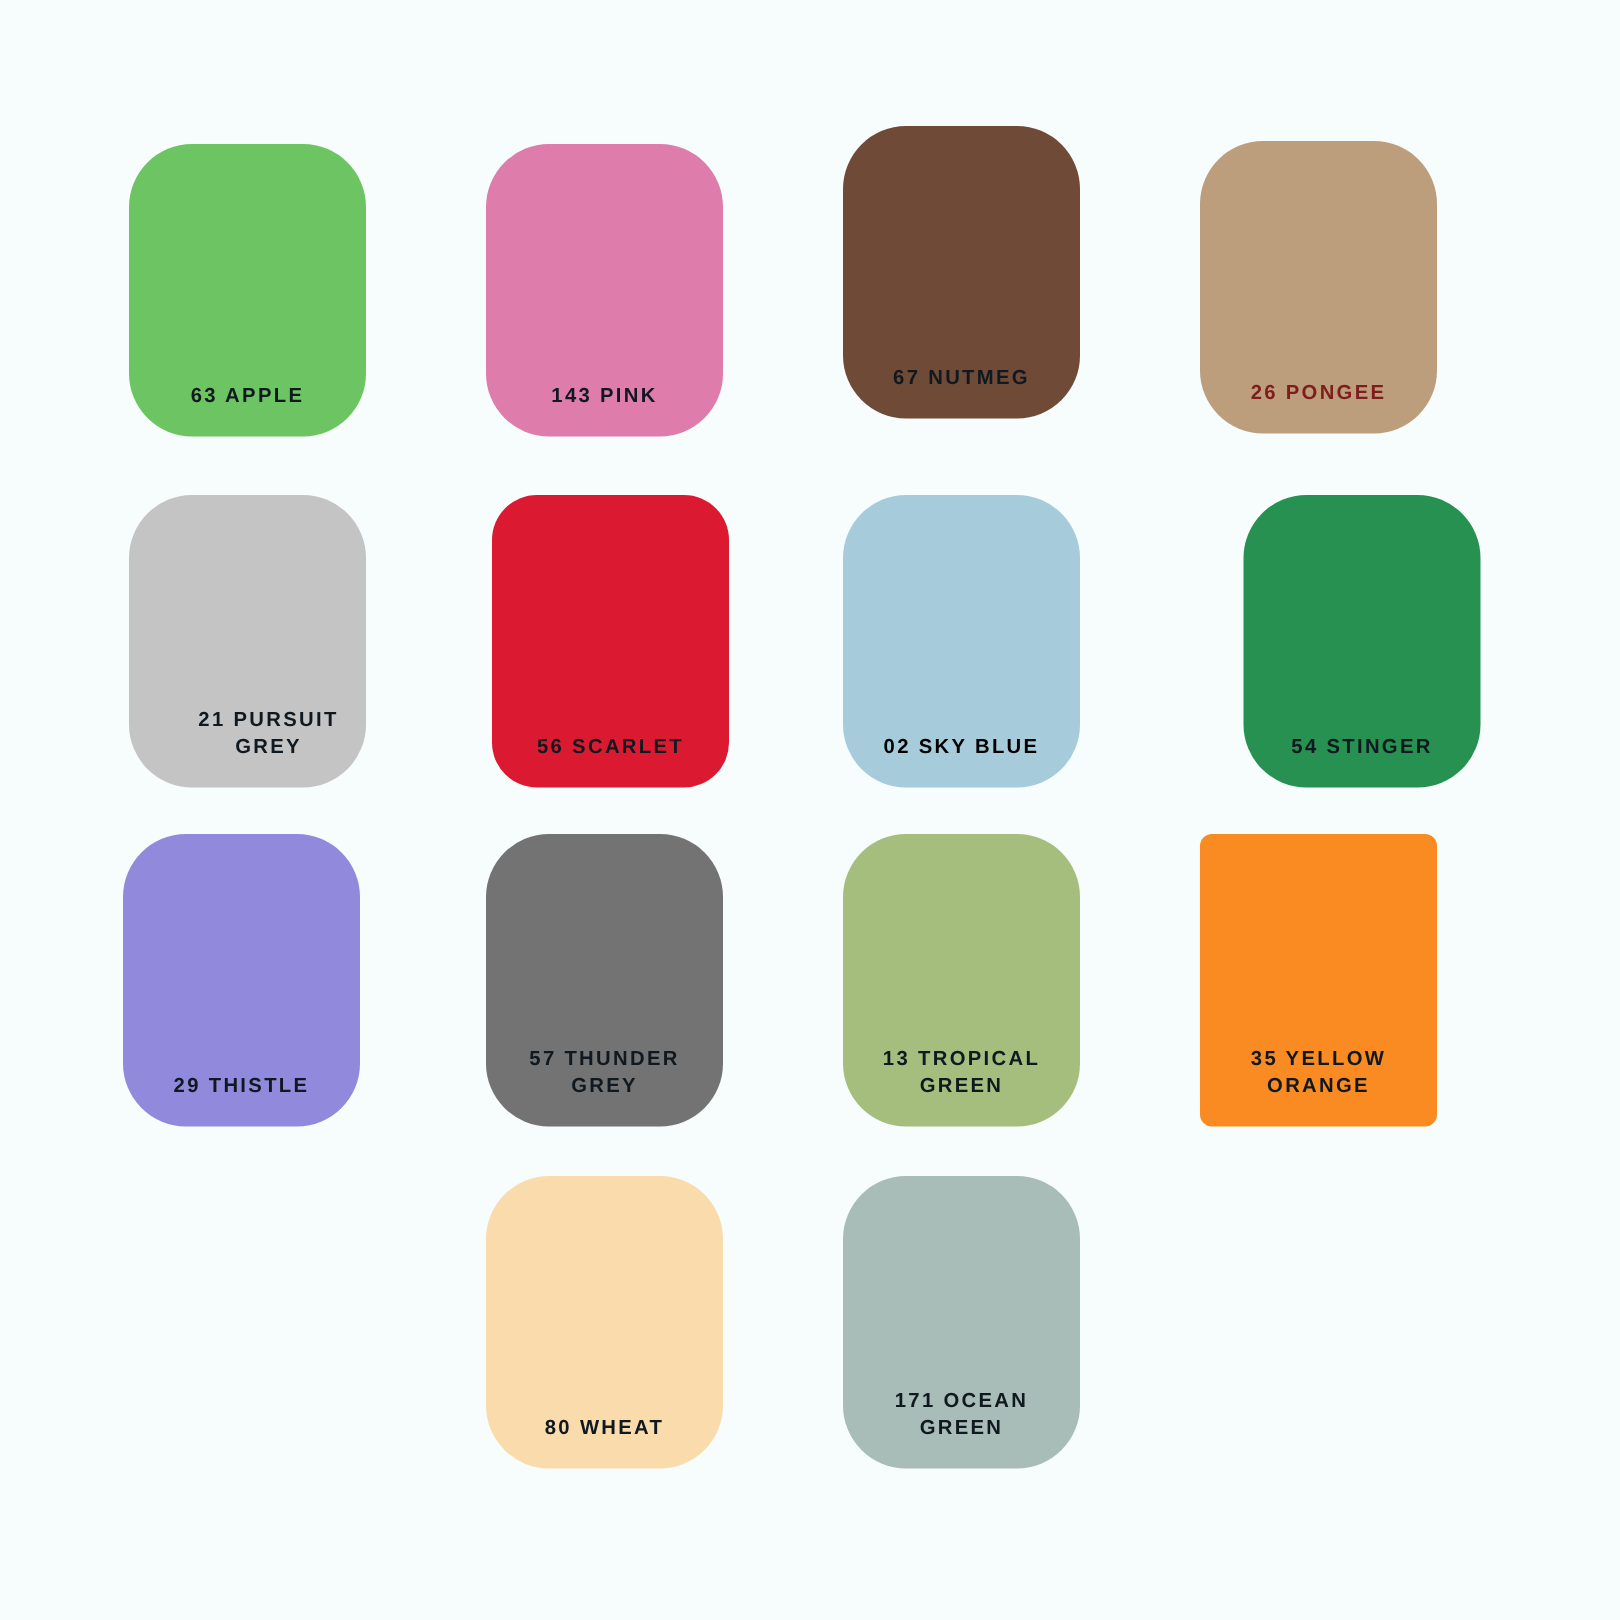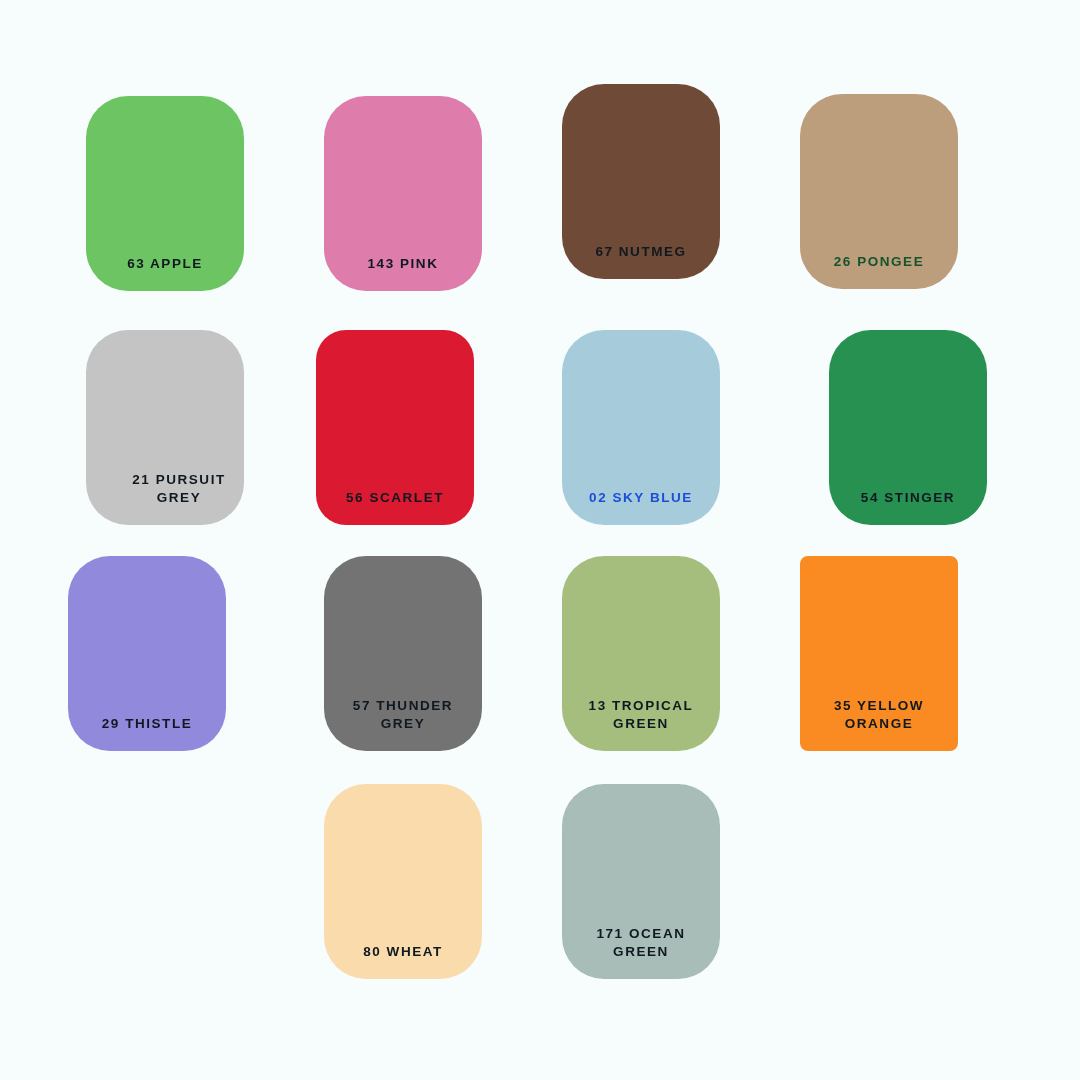--- a/index.html
+++ b/index.html
@@ -58,36 +58,36 @@
     <div class="swatch" style="left: 86px; top: 96px; background: rgb(108, 197, 98); border-radius: 42px;">
       <div class="swatch-label" style="color: rgb(16, 24, 32);">63 APPLE</div>
     </div>
     <div class="swatch" style="left: 324px; top: 96px; background: rgb(222, 124, 172); border-radius: 42px;">
       <div class="swatch-label" style="color: rgb(16, 24, 32);">143 PINK</div>
     </div>
     <div class="swatch" style="left: 562px; top: 84px; background: rgb(111, 75, 55); border-radius: 42px;">
       <div class="swatch-label" style="color: rgb(16, 24, 32);">67 NUTMEG</div>
     </div>
     <div class="swatch" style="left: 800px; top: 94px; background: rgb(188, 157, 124); border-radius: 42px;">
-      <div class="swatch-label" style="color: #14532d;">26 PONGEE</div>
+      <div class="swatch-label" style="color: #7f1d1d;">26 PONGEE</div>
     </div>
     <div class="swatch" style="left: 86px; top: 330px; background: rgb(196, 196, 196); border-radius: 42px; padding-left: 28px;">
       <div class="swatch-label" style="color: rgb(16, 24, 32);">21 PURSUIT
 GREY</div>
     </div>
-    <div class="swatch radius-tight" style="left: 316px; top: 330px; background: rgb(219, 26, 50); border-radius: 30px;">
+    <div class="swatch radius-tight" style="left: 328px; top: 330px; background: rgb(219, 26, 50); border-radius: 30px;">
       <div class="swatch-label" style="color: rgb(16, 24, 32);">56 SCARLET</div>
     </div>
     <div class="swatch" style="left: 562px; top: 330px; background: rgb(166, 204, 220); border-radius: 42px;">
-      <div class="swatch-label" style="color: #1d4ed8;">02 SKY BLUE</div>
+      <div class="swatch-label" style="color: #000000;">02 SKY BLUE</div>
     </div>
     <div class="swatch" style="left: 800px; top: 330px; background: rgb(38, 145, 80); border-radius: 42px; margin-left: 29px;">
       <div class="swatch-label" style="color: rgb(16, 24, 32);">54 STINGER</div>
     </div>
-    <div class="swatch" style="left: 68px; top: 556px; background: rgb(145, 137, 219); border-radius: 42px;">
+    <div class="swatch" style="left: 82px; top: 556px; background: rgb(145, 137, 219); border-radius: 42px;">
       <div class="swatch-label" style="color: rgb(16, 24, 32);">29 THISTLE</div>
     </div>
     <div class="swatch" style="left: 324px; top: 556px; background: #737373; border-radius: 42px;">
       <div class="swatch-label" style="color: rgb(16, 24, 32);">57 THUNDER
 GREY</div>
     </div>
     <div class="swatch" style="left: 562px; top: 556px; background: rgb(165, 190, 126); border-radius: 42px;">
       <div class="swatch-label" style="color: rgb(16, 24, 32);">13 TROPICAL
 GREEN</div>
     </div>

